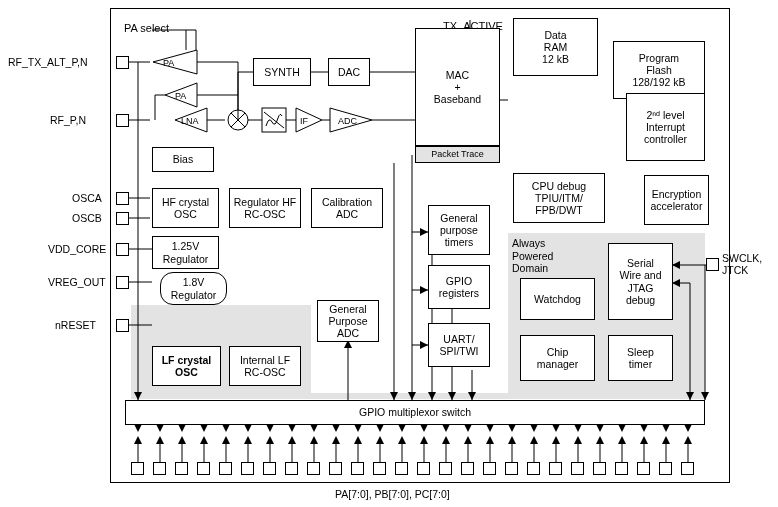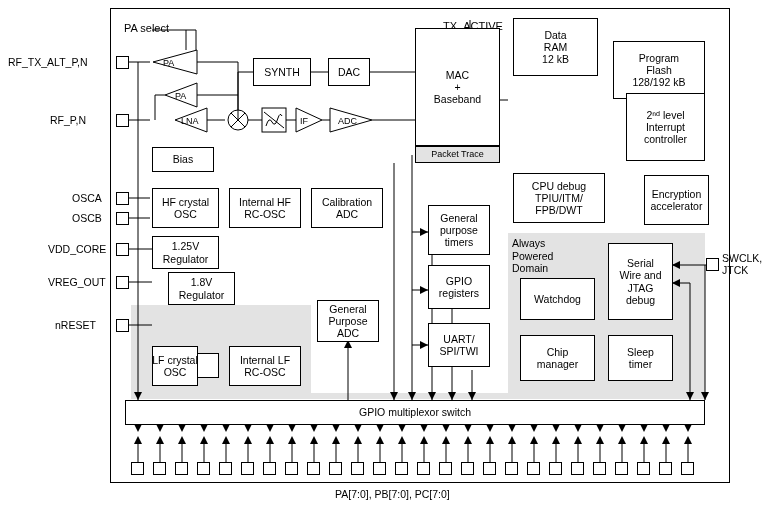--- a/index.html
+++ b/index.html
@@ -324,32 +324,32 @@
   <div class="box" style="left:513px;top:173px;width:92px;height:50px;white-space:pre;"><span>CPU debug
 TPIU/ITM/
 FPB/DWT</span></div>
   <div class="box" style="left:620px;top:175px;width:65px;height:50px;white-space:pre;margin-left:24px;"><span>Encryption
 accelerator</span></div>
 
   <div class="box" style="left:152px;top:147px;width:62px;height:25px;">Bias</div>
 
   <div class="box" style="left:152px;top:188px;width:67px;height:40px;white-space:pre;"><span>HF crystal
 OSC</span></div>
-  <div class="box" style="left:229px;top:188px;width:72px;height:40px;white-space:pre;"><span>Internal HF
+  <div class="box" style="left:229px;top:188px;width:72px;height:40px;white-space:pre;"><span>Regulator HF
 RC-OSC</span></div>
   <div class="box" style="left:311px;top:188px;width:72px;height:40px;white-space:pre;"><span>Calibration
 ADC</span></div>
 
   <div class="box" style="left:152px;top:236px;width:67px;height:33px;white-space:pre;"><span>1.25V
 Regulator</span></div>
-  <div class="box" style="left:168px;top:272px;width:67px;height:33px;white-space:pre;"><span>1.8V
+  <div class="box" style="left:160px;top:272px;width:67px;height:33px;white-space:pre;border-radius:13px;"><span>1.8V
 Regulator</span></div>
 
   <div class="box" style="left:152px;top:313px;width:67px;height:25px;margin-top:40px;">POR</div>
-  <div class="box" style="left:152px;top:346px;width:46px;height:40px;white-space:pre;"><span>LF crystal
+  <div class="box" style="left:152px;top:346px;width:69px;height:40px;white-space:pre;font-weight:bold;"><span>LF crystal
 OSC</span></div>
   <div class="box" style="left:229px;top:346px;width:72px;height:40px;white-space:pre;"><span>Internal LF
 RC-OSC</span></div>
 
   <div class="box" style="left:317px;top:300px;width:62px;height:42px;white-space:pre;"><span>General
 Purpose
 ADC</span></div>
 
   <div class="box" style="left:428px;top:205px;width:62px;height:50px;white-space:pre;"><span>General
 purpose

